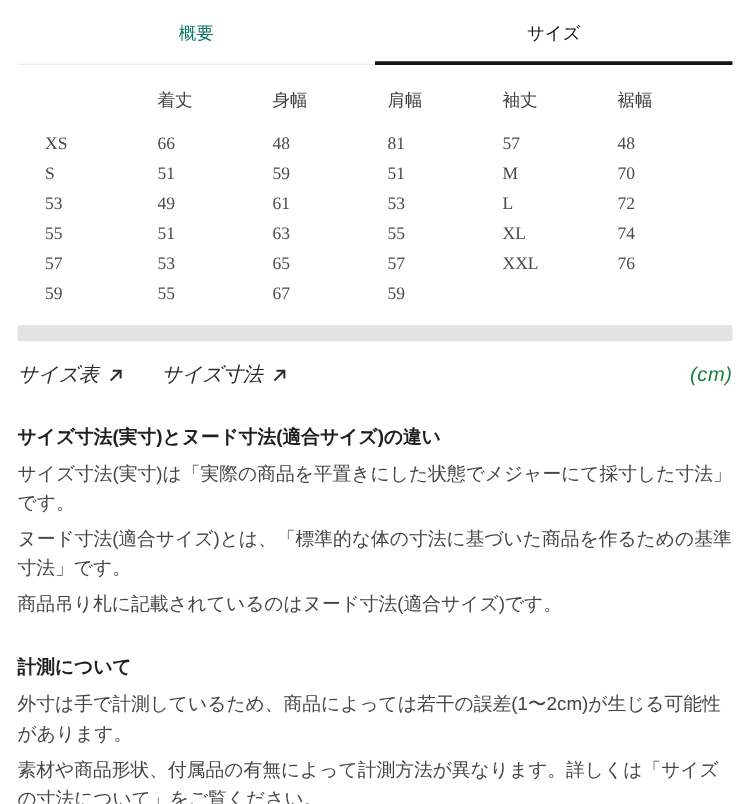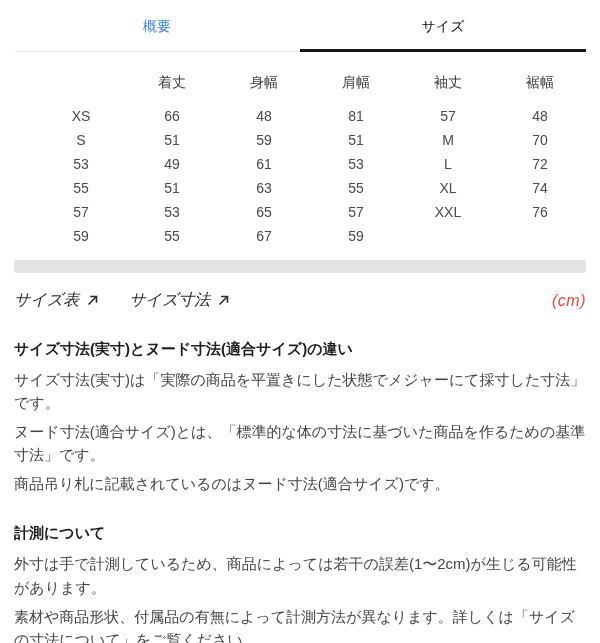--- a/index.html
+++ b/index.html
@@ -13,43 +13,44 @@
     overflow: hidden;
   }
   .page { padding: 0 14px; }
 
   
   .tabs { display: flex; padding-top: 10px; }
   .tab {
     flex: 1;
     text-align: center;
     font-size: 14px;
-    color: #3b82f6;
+    color: #0f766e;
     padding: 8px 0 13px;
     border-bottom: 1px solid #ececec;
     cursor: pointer;
   }
   .tab.active {
     color: #111111;
     border-bottom: 3px solid #151515;
   }
 
   
   .size-table {
     margin: 18px 0 0 22px;
     display: grid;
     grid-template-columns: 90px repeat(5, 92px);
   }
   .size-table .cell {
     height: 24px;
     line-height: 24px;
-    text-align: center;
+    text-align: left;
     font-size: 14px;
     color: #4a4a4a;
     white-space: nowrap;
+    font-family: Liberation Serif, serif;
   }
   .size-table .head { color: #3f3f3f; margin-bottom: 10px; }
 
   
   .scrollbar {
     margin-top: 12px;
     height: 13px;
     background: #e3e3e3;
     border-radius: 2px;
     position: relative;
@@ -66,21 +67,21 @@
   .ext-link {
     display: inline-flex;
     align-items: center;
     gap: 7px;
     color: #2b2b2b;
     text-decoration: none;
     cursor: pointer;
     margin-right: 30px;
   }
   .ext-link svg { display: block; }
-  .unit { margin-left: auto; color: #ef4444; letter-spacing: 0.5px; }
+  .unit { margin-left: auto; color: #15803d; letter-spacing: 0.5px; }
 
   
   .section { margin-top: 29px; }
   .section h3 {
     margin: 13px 0 9px 0;
     font-size: 15px;
     font-weight: bold;
     color: #1f1f1f;
   }
   .section p {

